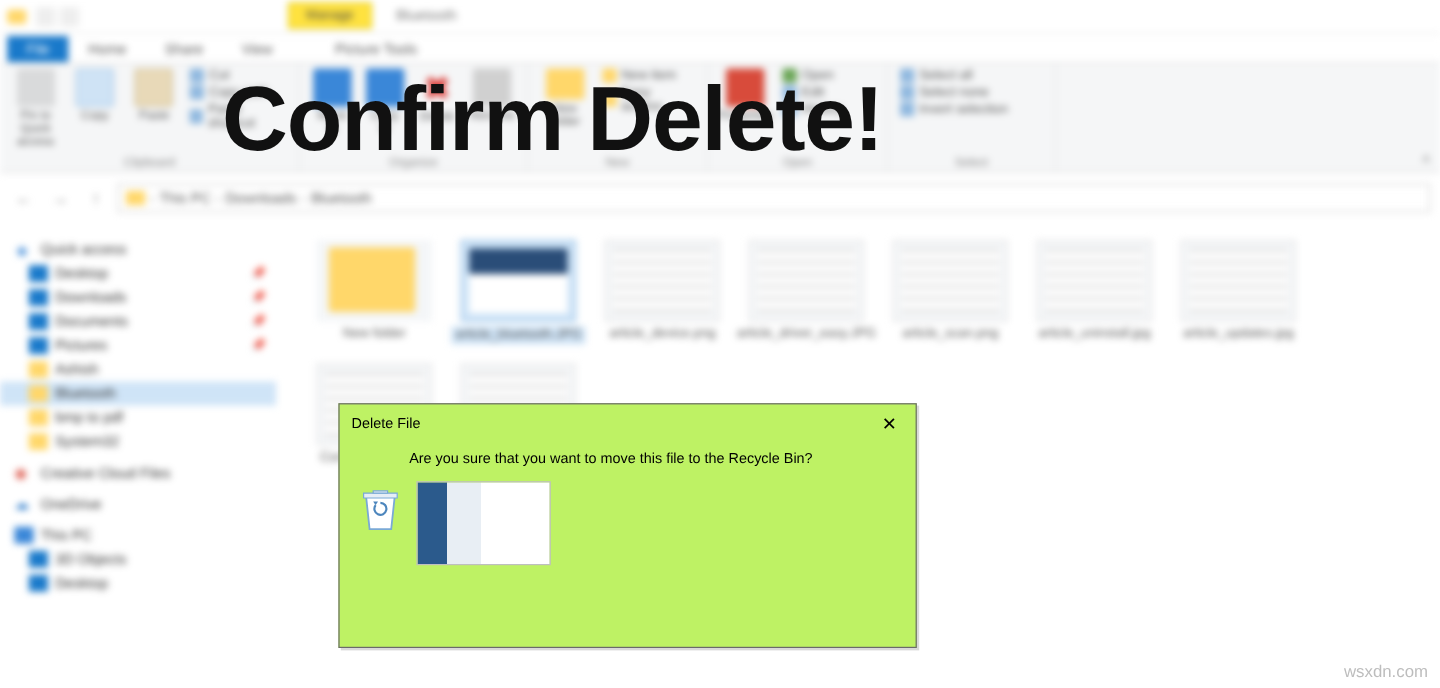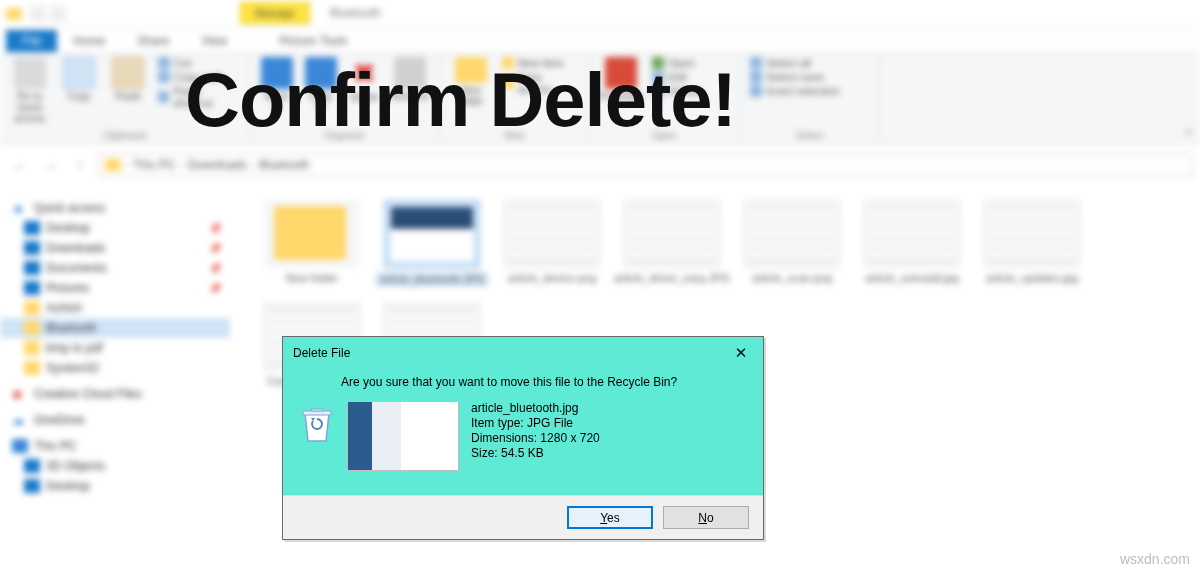--- a/index.html
+++ b/index.html
@@ -86,21 +86,21 @@
     font-size: 76px; font-weight: 600; color: #111;
     letter-spacing: -1px;
     pointer-events: none;
     z-index: 5;
   }
 
   
   .dialog {
     position: absolute; top: 336px; left: 282px;
     width: 482px; height: 204px;
-    background: #5eead4; border: 1px solid #6a6a6a;
+    background: #bef264; border: 1px solid #6a6a6a;
     box-shadow: 2px 2px 0 rgba(0,0,0,.15);
     z-index: 10;
     font-size: 12px;
     display: flex; flex-direction: column;
   }
   .dlg-title { display: flex; justify-content: space-between; align-items: center; padding: 6px 8px 4px 10px; }
   .dlg-title-text { font-size: 12px; color: #000; }
   .dlg-close { width: 28px; height: 20px; background: none; border: none; font-size: 15px; color: #000; cursor: pointer; }
   .dlg-body { flex: 1; padding: 8px 14px 4px 14px; }
   .dlg-msg { color: #000; margin-bottom: 12px; margin-left: 44px; }
@@ -395,27 +395,17 @@
       <div class="bin-icon">
         <svg viewBox="0 0 36 42">
           <path d="M6 12 L30 12 L27 40 L9 40 Z" fill="#fff" stroke="#7aa9d6" stroke-width="1.5"></path>
           <path d="M4 10 L32 10 L32 14 L4 14 Z" fill="#e6eef6" stroke="#7aa9d6" stroke-width="1"></path>
           <path d="M12 8 L24 8 L24 10 L12 10 Z" fill="#e6eef6" stroke="#7aa9d6" stroke-width="1"></path>
           <path d="M18 18 a5 5 0 1 1 -4 2" fill="none" stroke="#4d86bd" stroke-width="1.8"></path>
           <path d="M14 20 l-2 -3 l4 0 z" fill="#4d86bd"></path>
         </svg>
       </div>
       <div class="file-thumb"></div>
-      <div class="file-meta">
-        <div>article_bluetooth.jpg</div>
-        <div><span>Item type: </span><span>JPG File</span></div>
-        <div><span>Dimensions: </span><span>1280 x 720</span></div>
-        <div><span>Size: </span><span>54.5 KB</span></div>
-      </div>
-    </div>
-  </div>
-  <div class="dlg-buttons">
-    <button class="dlg-btn focus"><span class="ul">Y</span><span>es</span></button>
-    <button class="dlg-btn"><span class="ul">N</span><span>o</span></button>
+    </div>
   </div>
 </div>
 
 <div class="wm">wsxdn.com</div>
 
 </body></html>

